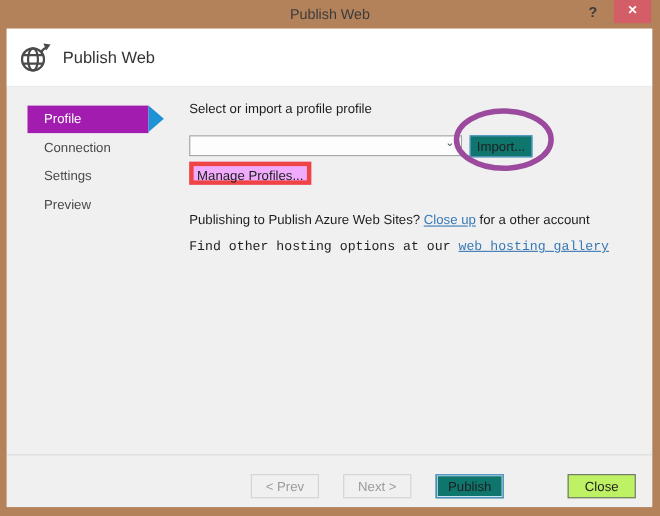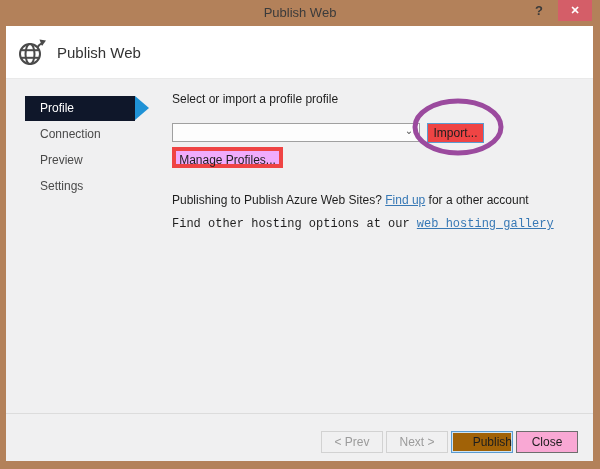--- a/index.html
+++ b/index.html
@@ -43,21 +43,21 @@
   .globe-icon { width: 32px; height: 32px; }
   .dlg-header-title { margin-left: 9px; font-size: 15px; color: #333333; }
   
   .sidebar { position: absolute; left: 19px; top: 70px; width: 150px; }
   .side-item {
     height: 26px; line-height: 25px; font-size: 12px; color: #4a4a4a;
     padding-left: 15px; position: relative; cursor: default;
   }
   .side-item.selected {
     width: 110px; height: 25px; margin-bottom: 1px;
-    background: #0f172a; color: #ffffff;
+    background: #a21caf; color: #ffffff;
   }
   .side-item.selected::after {
     content: ""; position: absolute; left: 110px; top: 0;
     border-top: 12.5px solid transparent; border-bottom: 12.5px solid transparent;
     border-left: 14px solid #1f92d6;
   }
   
   .prompt-text { position: absolute; left: 166px; top: 66px; font-size: 12px; color: #1e1e1e; }
   .profile-combo {
     position: absolute; left: 166px; top: 97px; width: 248px; height: 19px;
@@ -68,46 +68,45 @@
   .combo-chevron {
     position: absolute; right: 3px; top: 0; width: 14px; height: 17px;
     color: #555555; font-size: 10px; line-height: 14px; text-align: center;
   }
   .btn {
     font-family: "Liberation Sans", sans-serif; font-size: 12px;
     color: #1e1e1e; text-align: center; cursor: default;
   }
   .import-btn {
     position: absolute; left: 421px; top: 97px; width: 57px; height: 20px;
-    background: #ef4444; border: 1px solid #5b9bd0; line-height: 18px;
+    background: #0f766e; border: 1px solid #5b9bd0; line-height: 18px;
   }
   .manage-btn {
     position: absolute; left: 166px; top: 121px; width: 111px; height: 21px;
     background: #f0abfc; border: 4px solid #ef4444; line-height: 19px;
   }
   .annotation-ellipse { position: absolute; left: 404px; top: 71px; pointer-events: none; }
   .text-line { position: absolute; left: 166px; font-size: 12px; color: #1e1e1e; }
   .line-azure { top: 167px; }
   .line-gallery { top: 191px; font-family: Liberation Mono, monospace; }
   .link { color: #3778b5; text-decoration: underline; cursor: pointer; }
   
   .footer {
     position: absolute; left: 0; top: 387px; width: 100%; height: 48px;
     border-top: 1px solid #dcdcdc;
     display: flex; justify-content: flex-end; align-items: flex-start;
-    padding: 17px 15px 0 0; gap: 3px;
+    padding: 17px 15px 0 0; gap: 22px;
   }
   .footer .btn { width: 62px; height: 22px; line-height: 20px; }
   .btn-disabled { background: #f0f0f1; border: 1px solid #d2d2d2; color: #9b9b9b; }
   .btn-publish {
-    background: #a16207; border: 1px solid #5b9bd0;
+    background: #0f766e; border: 1px solid #5b9bd0;
     box-shadow: inset 0 0 0 1px #cde3f3;
-    text-align: right;
   }
-  .btn-close { background: #f9a8d4; border: 1px solid #6e6e6e; }
+  .btn-close { background: #bef264; border: 1px solid #6e6e6e; margin-left: 36px; }
 </style>
 </head>
 <body>
 
 <div class="titlebar">
   <div class="titlebar-title">Publish Web</div>
   <div class="help-btn">?</div>
   <div class="close-btn"><span>✕</span></div>
 </div>
 
@@ -128,44 +127,44 @@
   </div>
 
   <div class="sidebar">
     <div class="side-item selected">
       <span>Profile</span>
     </div>
     <div class="side-item">
       <span>Connection</span>
     </div>
     <div class="side-item">
-      <span>Preview</span>
+      <span>Settings</span>
     </div>
     <div class="side-item">
-      <span>Settings</span>
+      <span>Preview</span>
     </div>
   </div>
 
   <div class="prompt-text">Select or import a profile profile</div>
 
   <div class="profile-combo">
     <span></span>
     <span class="combo-chevron">⌄</span>
   </div>
 
   <button class="btn import-btn">Import...</button>
 
   <svg class="annotation-ellipse" width="96" height="60" viewBox="0 0 96 60">
     <ellipse cx="48" cy="30" rx="43" ry="26" fill="none" stroke="#9b4a9e" stroke-width="5"></ellipse>
   </svg>
 
   <button class="btn manage-btn">Manage Profiles...</button>
 
   <div class="text-line line-azure">
-    <span>Publishing to Publish Azure Web Sites? </span><span class="link">Find up</span><span> for a other account</span>
+    <span>Publishing to Publish Azure Web Sites? </span><span class="link">Close up</span><span> for a other account</span>
   </div>
 
   <div class="text-line line-gallery">
     <span>Find other hosting options at our </span><span class="link">web hosting gallery</span>
   </div>
 
   <div class="footer">
     <button class="btn btn-disabled">&lt; Prev</button>
     <button class="btn btn-disabled">Next &gt;</button>
     <button class="btn btn-publish">Publish</button>

